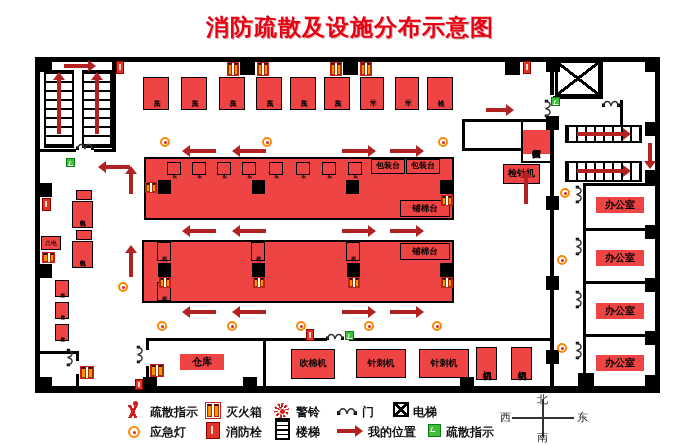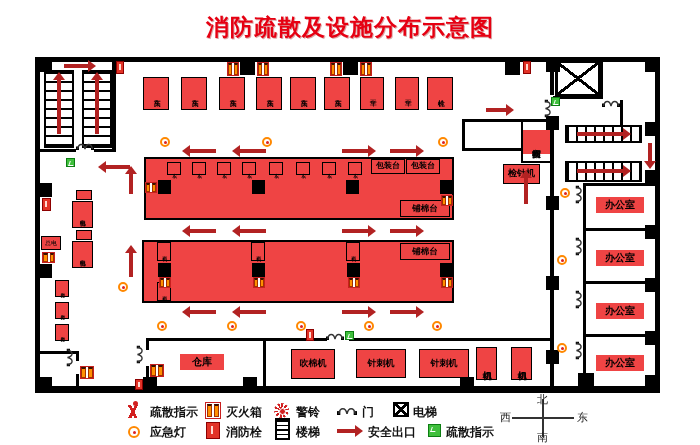--- a/index.html
+++ b/index.html
@@ -334,21 +334,21 @@
 <div class="elev" style="left:393px;top:402px;width:16px;height:15px;border-width:2px"></div>
 <div class="lg" style="left:413px;top:404px">电梯</div>
 
 <i class="el" style="left:128px;top:426px;width:12px;height:12px"></i>
 <div class="lg" style="left:150px;top:424px">应急灯</div>
 <i class="hyd" style="left:206px;top:422px;width:14px;height:17px"></i>
 <div class="lg" style="left:226px;top:424px">消防栓</div>
 <div class="sth" style="left:275px;top:418px;width:15px;height:22px;background-image:repeating-linear-gradient(to bottom,#000 0 1.5px,transparent 1.5px 4.5px)"></div>
 <div class="lg" style="left:296px;top:424px">楼梯</div>
 <i class="arr ar" style="left:337px;top:429px;width:18px"></i>
-<div class="lg" style="left:368px;top:424px">安全出口</div>
+<div class="lg" style="left:368px;top:424px">我的位置</div>
 <i class="exitg" style="left:428px;top:424px;width:13px;height:13px"></i>
 <div class="lg" style="left:446px;top:424px">疏散指示</div>
 
 <i class="cline" style="left:512px;top:417px;width:62px;height:2px"></i>
 <i class="cline" style="left:542px;top:399px;width:2px;height:38px"></i>
 <div class="cmp" style="left:537px;top:392px">北</div>
 <div class="cmp" style="left:537px;top:430px">南</div>
 <div class="cmp" style="left:500px;top:410px">西</div>
 <div class="cmp" style="left:577px;top:410px">东</div>
 

